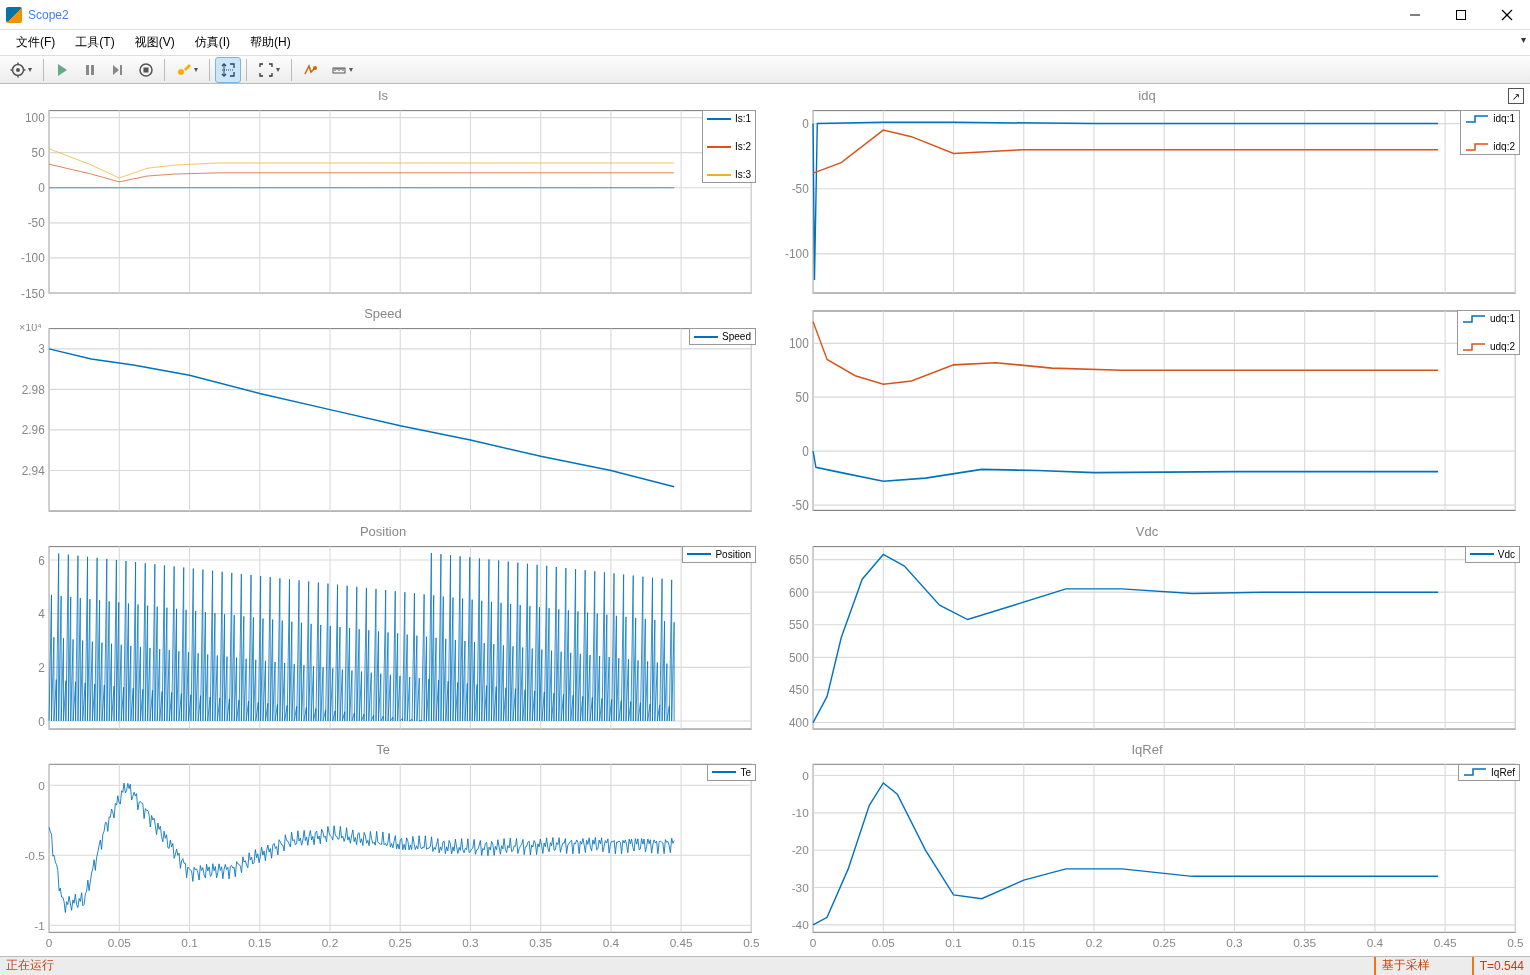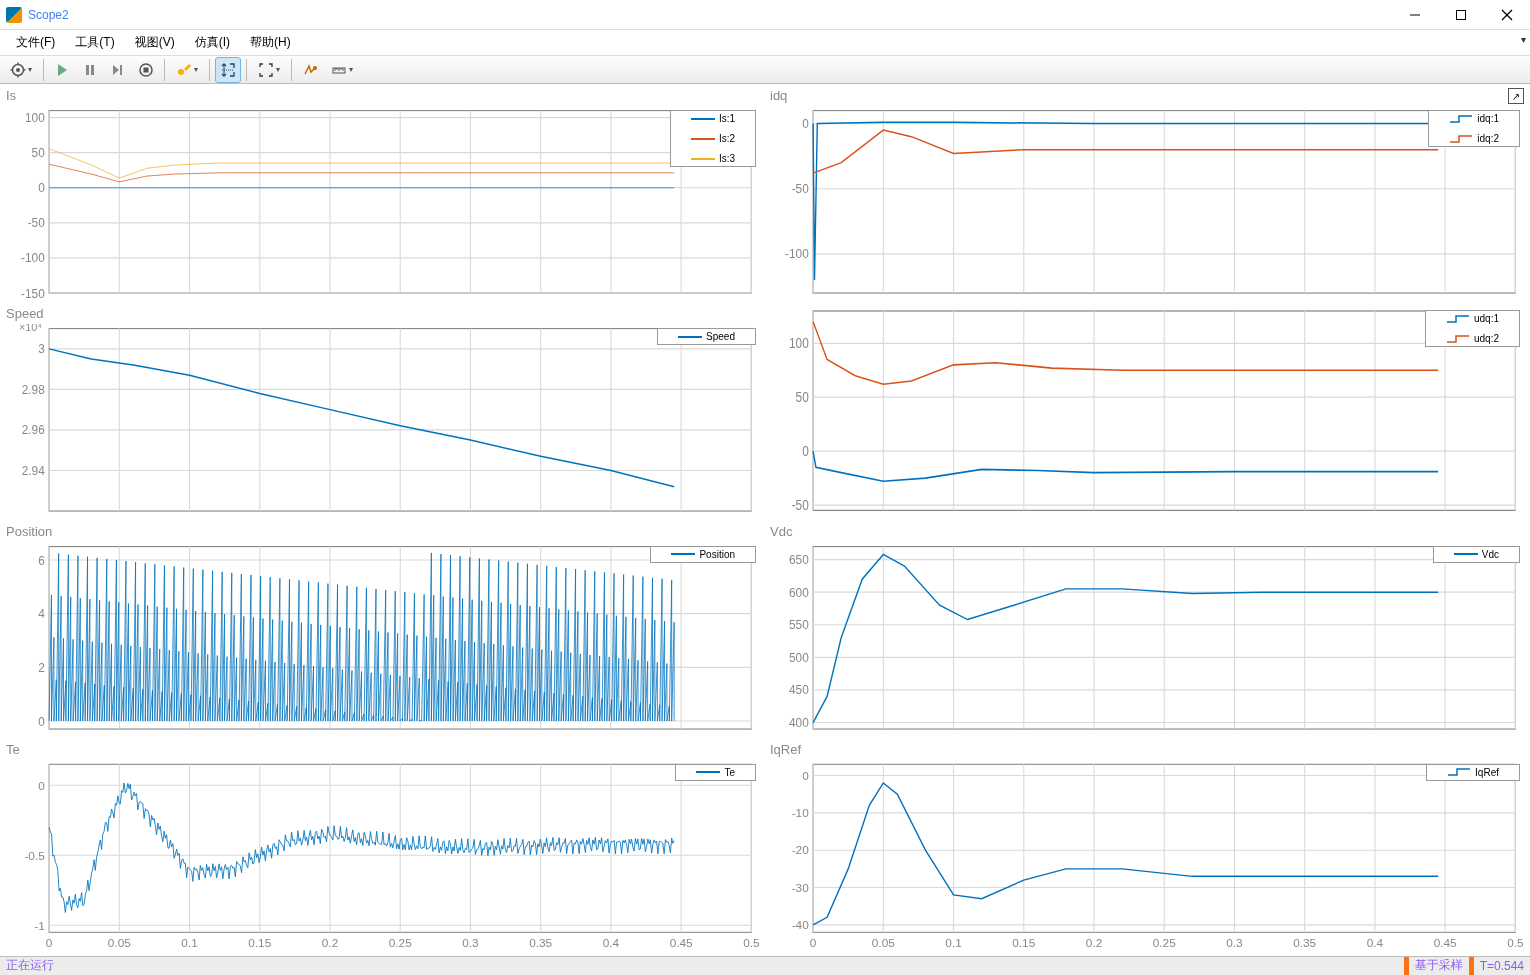--- a/index.html
+++ b/index.html
@@ -61,38 +61,38 @@
   flex:1; background:#fff; padding:4px 6px 2px 6px;
   display:grid; grid-template-columns:1fr 1fr; grid-template-rows:repeat(4,1fr);
   gap:6px 10px; position:relative;
 }
 .restore-corner {
   position:absolute; top:4px; right:6px; width:16px; height:16px;
   border:1px solid #555; background:#fff; display:flex;
   align-items:center; justify-content:center; font-size:10px;
 }
 .plot-cell { position:relative; display:flex; flex-direction:column; }
-.plot-title { color:#888; font-size:13px; height:18px; }
+.plot-title { text-align:center; color:#888; font-size:13px; height:18px; }
 .plot-area { flex:1; position:relative; }
 .plot-svg { width:100%; height:100%; }
 .legend-box {
   position:absolute; right:4px; top:4px; background:#fff;
-  border:1px solid #999; padding:2px 20px; font-size:10px;
-  display:flex; flex-direction:column; gap:9px;margin-left:19px;
+  border:1px solid #999; padding:2px 4px; font-size:10px;
+  display:flex; flex-direction:column; gap:17px;margin-left:19px;
 }
 .legend-row { display:flex; align-items:center; gap:4px;}
 .legend-line { width:24px; height:2px; }
 
 .statusbar {
   height:22px; background:#ececec; border-top:1px solid #bbb;
-  display:flex; align-items:center; font-size:12px; color:#8b5cf6;
+  display:flex; align-items:center; font-size:12px; color:#c2410c;gap:36px;
 }
 .status-left { padding:0 6px; flex:0 0 auto;}
 .status-spacer{flex:1;}
-.status-cell { padding:0 6px; border-left:5px solid #f97316; height:100%; display:flex;align-items:center;}
+.status-cell { padding:0 6px; border-left:2px solid #f97316; height:100%; display:flex;align-items:center;}
 </style>
 </head>
 <body>
 
 <div class="titlebar">
   <div class="app-icon"></div>
   <div class="title-text">Scope2</div>
   <div class="title-spacer"></div>
   <div class="win-btn">
     <svg width="12" height="12">

